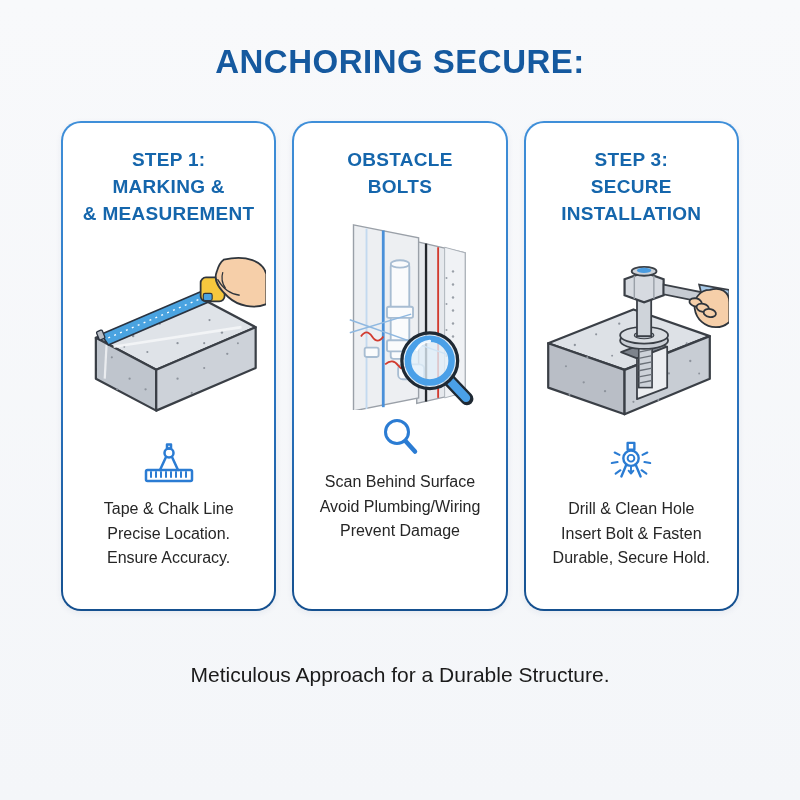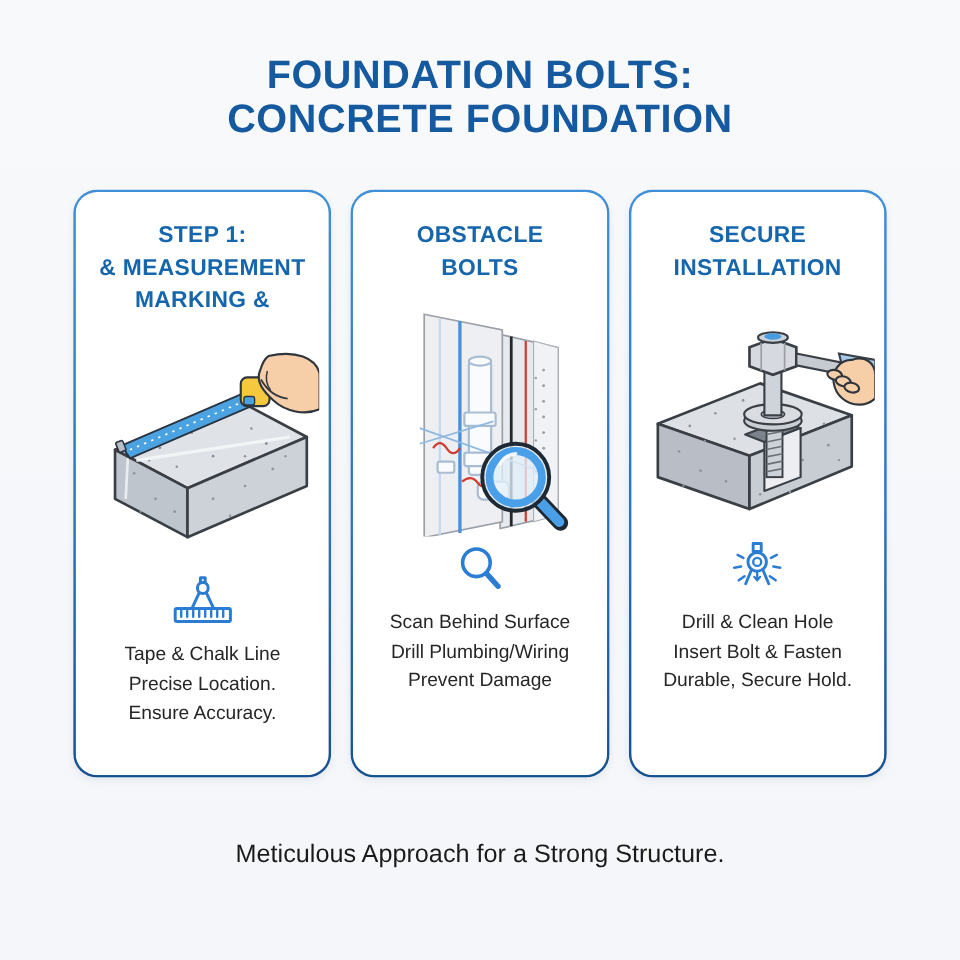--- a/index.html
+++ b/index.html
@@ -80,31 +80,30 @@
     font-size: 21px;
     color: #1b1b1b;
   }
 </style>
 </head>
 <body>
 
 <div class="canvas">
 
   <h1 class="page-title">
-    <span>FOUNDATION BOLTS:</span><br>
-    <span>CONCRETE FOUNDATION</span>
+    <span>ANCHORING SECURE:</span><br>
   </h1>
 
   <div class="cards-row">
 
     <section class="card">
       <h2 class="card-heading">
         <span>STEP 1:</span>
+        <span>MARKING &amp;</span>
         <span>&amp; MEASUREMENT</span>
-        <span>MARKING &amp;</span>
       </h2>
       <div class="illus">
         <svg viewBox="0 0 220 185" width="206" height="173">
           <g stroke-linejoin="round">
             <polygon points="28,94 140,46 208,82 96,130" fill="#dfe3e8" stroke="#3a3f46" stroke-width="2.5"></polygon>
             <polygon points="28,94 96,130 96,176 28,140" fill="#bfc5cd" stroke="#3a3f46" stroke-width="2.5"></polygon>
             <polygon points="96,130 208,82 208,128 96,176" fill="#cdd2d9" stroke="#3a3f46" stroke-width="2.5"></polygon>
             <g fill="#8d939c">
               <circle cx="70" cy="92" r="1.4"></circle>
                 <circle cx="100" cy="78" r="1.2"></circle>
@@ -221,27 +220,28 @@
         </svg>
       </div>
       <div class="step-icon">
         <svg viewBox="0 0 46 46" width="46" height="46" fill="none" stroke="#2b7cd3" stroke-linecap="round">
           <circle cx="20" cy="18" r="11.5" stroke-width="3"></circle>
           <line x1="28.5" y1="27" x2="38" y2="37.5" stroke-width="4.5"></line>
         </svg>
       </div>
       <p class="card-body">
         <span>Scan Behind Surface</span>
-        <span>Drill Plumbing/Wiring</span>
+        <span>Avoid Plumbing/Wiring</span>
         <span>Prevent Damage</span>
       </p>
     </section>
 
     <section class="card">
       <h2 class="card-heading">
+        <span>STEP 3:</span>
         <span>SECURE</span>
         <span>INSTALLATION</span>
       </h2>
       <div class="illus">
         <svg viewBox="0 0 220 190" width="206" height="178">
           <g stroke-linejoin="round">
             <polygon points="16,102 112,64 198,94 102,132" fill="#dde1e6" stroke="#3a3f46" stroke-width="2.5"></polygon>
             <polygon points="16,102 102,132 102,182 16,152" fill="#b9bec6" stroke="#3a3f46" stroke-width="2.5"></polygon>
             <polygon points="102,132 198,94 198,142 102,182" fill="#c8cdd4" stroke="#3a3f46" stroke-width="2.5"></polygon>
             <g fill="#8d939c">
@@ -317,15 +317,15 @@
       </div>
       <p class="card-body">
         <span>Drill &amp; Clean Hole</span>
         <span>Insert Bolt &amp; Fasten</span>
         <span>Durable, Secure Hold.</span>
       </p>
     </section>
 
   </div>
 
-  <p class="footer-text">Meticulous Approach for a Strong Structure.</p>
+  <p class="footer-text">Meticulous Approach for a Durable Structure.</p>
 
 </div>
 
 </body></html>

